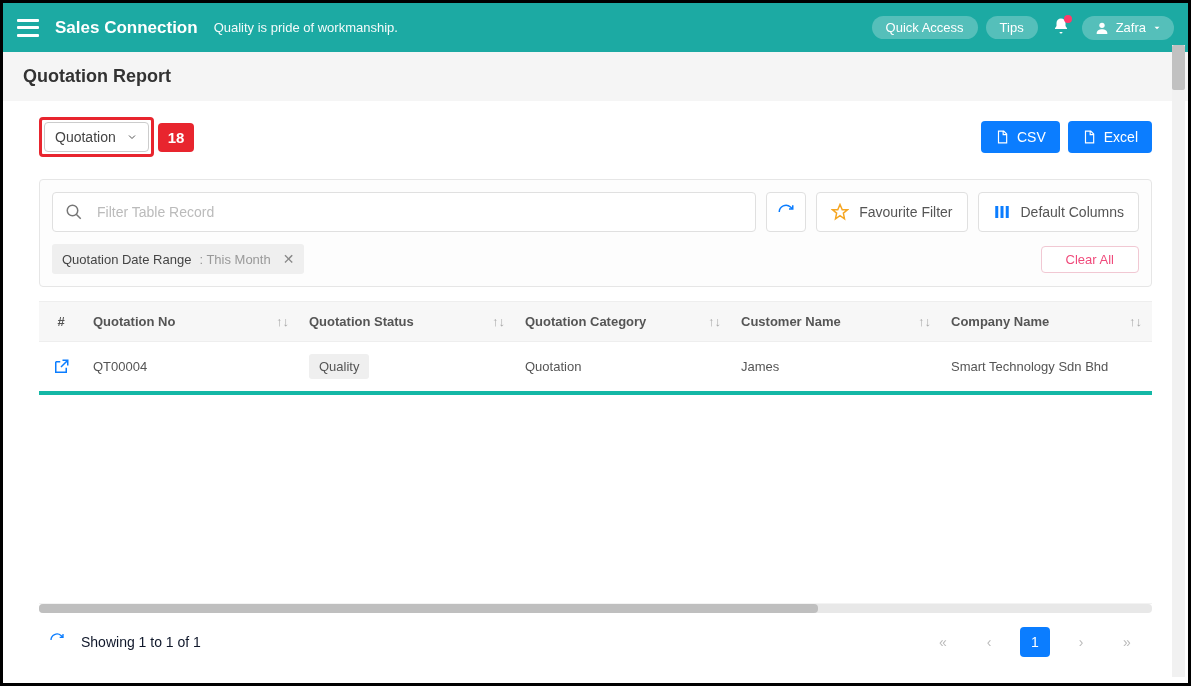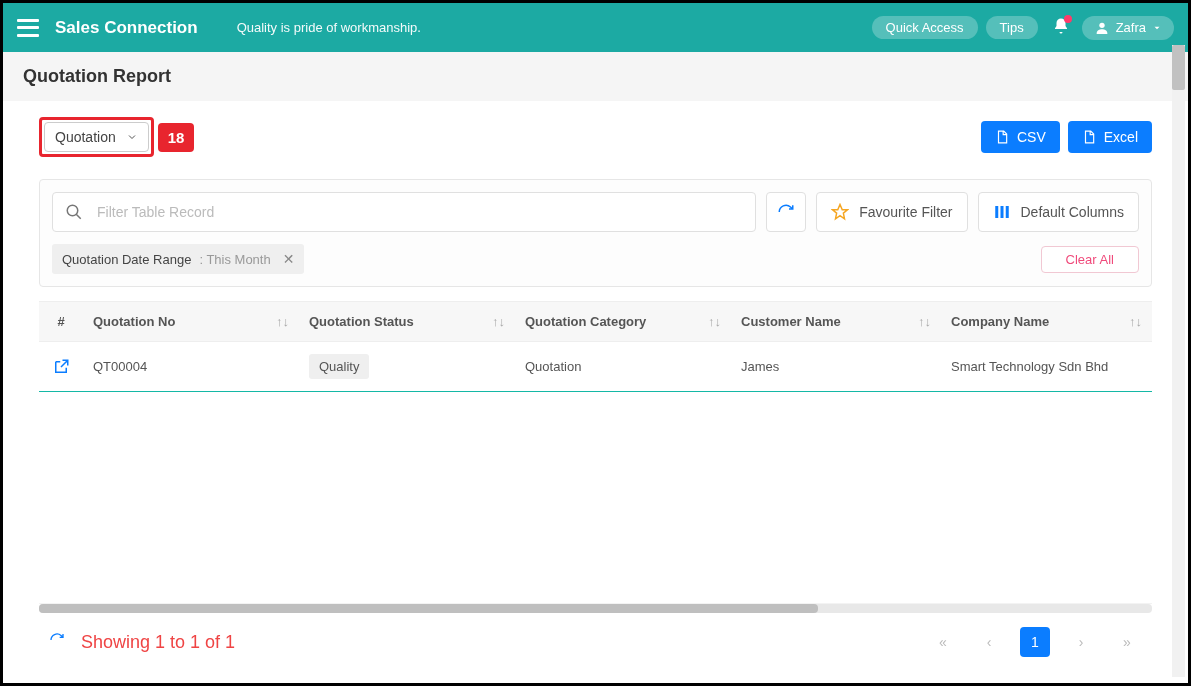--- a/index.html
+++ b/index.html
@@ -3,21 +3,21 @@
 <meta charset="utf-8">
 <style>
   * { box-sizing: border-box; margin: 0; padding: 0; font-family: Arial, Helvetica, sans-serif; }
   body { background: #fff; width: 1191px; height: 686px; border: 3px solid #000; position: relative; overflow: hidden; }
 
   
   .topbar { background: #1caaa3; height: 49px; display: flex; align-items: center; padding: 0 14px; color: #fff; }
   .hamburger { width: 22px; height: 18px; display: flex; flex-direction: column; justify-content: space-between; margin-right: 16px; cursor: pointer; }
   .hamburger span { display: block; height: 3px; background: #fff; border-radius: 1px; }
   .brand { font-weight: bold; font-size: 17px; margin-right: 16px; }
-  .tagline { font-size: 13px; opacity: 0.95; margin-left: 23px; }
+  .tagline { font-size: 13px; opacity: 0.95; }
   .topbar-spacer { flex: 1; }
   .pill { background: rgba(255,255,255,0.25); color: #fff; border-radius: 14px; padding: 4px 14px; font-size: 13px; margin-left: 8px; cursor: pointer; }
   .bell-wrap { position: relative; margin-left: 14px; cursor: pointer; }
   .bell-wrap svg { width: 18px; height: 18px; fill: #fff; }
   .bell-dot { position: absolute; top: -2px; right: -2px; width: 8px; height: 8px; background: #ff3b6a; border-radius: 50%; }
   .user-pill { background: rgba(255,255,255,0.25); color: #fff; border-radius: 14px; padding: 4px 12px; font-size: 13px; margin-left: 12px; cursor: pointer; display: flex; align-items: center; gap: 6px; }
   .user-pill svg.avatar { width: 16px; height: 16px; fill: #fff; }
   .user-pill svg.caret { width: 10px; height: 10px; fill: #fff; }
 
   
@@ -59,34 +59,34 @@
   .thead { display: flex; background: #f7f7f7; border-top: 1px solid #eee; border-bottom: 1px solid #eee; }
   .th, .td { padding: 12px 10px; font-size: 13px; color: #555; display: flex; align-items: center; }
   .th { font-weight: bold; position: relative; }
   .sort-icon { position: absolute; right: 10px; opacity: 0.5; }
   .col-hash { width: 44px; justify-content: center; }
   .col-qno { width: 216px; }
   .col-status { width: 216px; }
   .col-cat { width: 216px; }
   .col-cust { width: 210px; }
   .col-comp { flex: 1; }
-  .trow { display: flex; border-bottom: 1px solid #14b8a6; }
+  .trow { display: flex; border-bottom: 4px solid #14b8a6; }
   .td { color: #555; }
   .open-icon svg { stroke: #0b7dff; fill: none; stroke-width: 2; }
   .status-badge { background: #efefef; color: #555; padding: 5px 10px; border-radius: 3px; font-size: 13px; }
 
   
   .hscroll { height: 10px; background: #fff; margin-top: auto; position: relative; border-top: 1px solid #f3f3f3; }
   .hscroll .track { position: absolute; left: 0; right: 0; height: 9px; background: #e8e8e8; border-radius: 4px; }
   .hscroll .thumb { position: absolute; left: 0; width: 70%; height: 9px; background: #bfbfbf; border-radius: 4px; }
 
   
   .pager { display: flex; align-items: center; padding: 14px 10px; gap: 16px; }
   .pager .refresh svg { width: 16px; height: 16px; stroke: #0b7dff; fill:none; stroke-width:2;}
-  .pager .info { font-size: 18px; color: #ef4444; }
+  .pager .info { font-size: 14px; color: #0f172a; }
   .pager-spacer { flex: 1; }
   .page-btn { width: 30px; height: 30px; border-radius: 4px; display: flex; align-items: center; justify-content: center; color: #bbb; font-size: 14px; cursor: pointer; }
   .page-btn.active { background: #0b7dff; color: #fff; }
 
   
   .vscroll { position: absolute; right: 3px; top: 42px; bottom: 6px; width: 13px; background: #f1f1f1; }
   .vscroll .thumb { width: 100%; height: 45px; background: #c1c1c1; border-radius: 2px; }
 </style>
 </head>
 <body>

